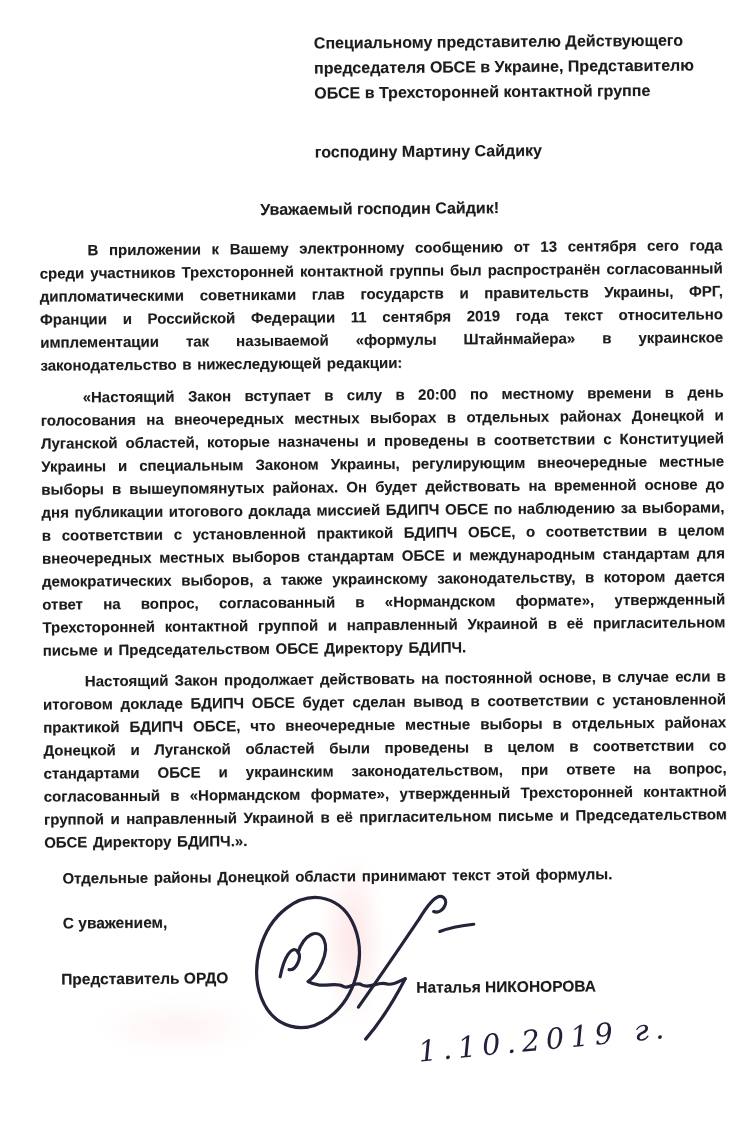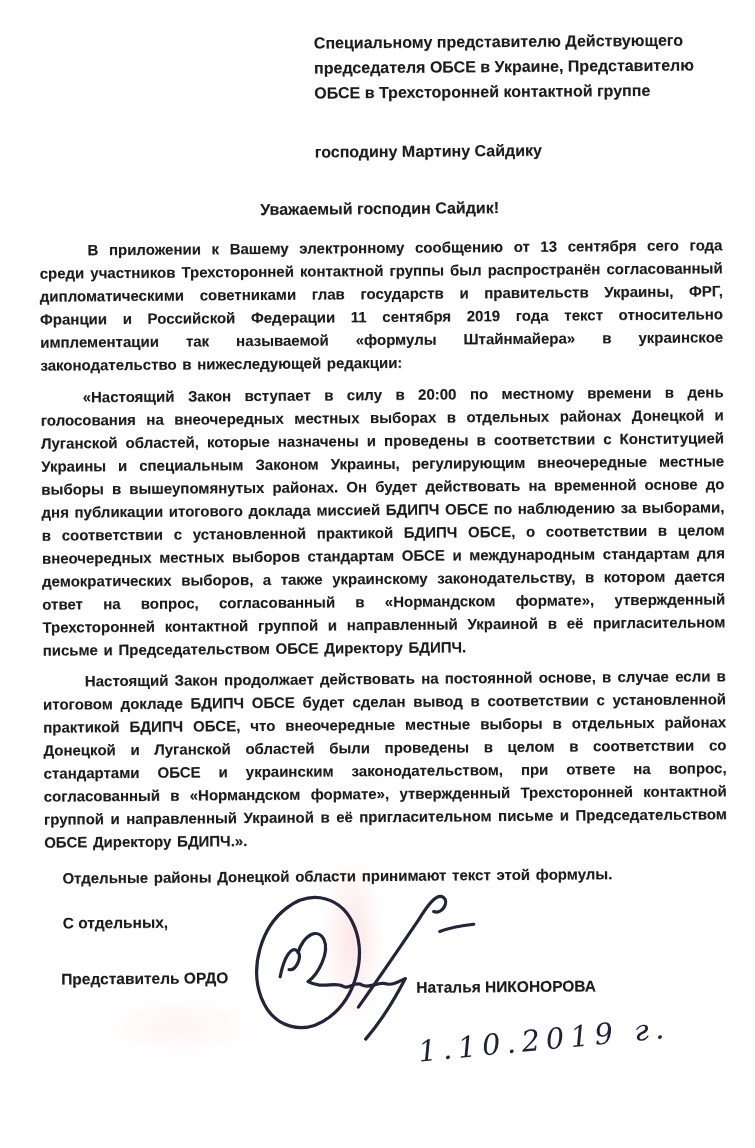--- a/index.html
+++ b/index.html
@@ -145,21 +145,21 @@
 
     <div class="salutation txt">Уважаемый господин Сайдик!</div>
 
     <div class="body-flow">
       <p class="p1 txt">В приложении к Вашему электронному сообщению от 13 сентября сего года среди участников Трехсторонней контактной группы был распространён согласованный дипломатическими советниками глав государств и правительств Украины, ФРГ, Франции и Российской Федерации 11 сентября 2019 года текст относительно имплементации так называемой «формулы Штайнмайера» в украинское законодательство в нижеследующей редакции:</p>
       <p class="p2 txt">«Настоящий Закон вступает в силу в 20:00 по местному времени в день голосования на внеочередных местных выборах в отдельных районах Донецкой и Луганской областей, которые назначены и проведены в соответствии с Конституцией Украины и специальным Законом Украины, регулирующим внеочередные местные выборы в вышеупомянутых районах. Он будет действовать на временной основе до дня публикации итогового доклада миссией БДИПЧ ОБСЕ по наблюдению за выборами, в соответствии с установленной практикой БДИПЧ ОБСЕ, о соответствии в целом внеочередных местных выборов стандартам ОБСЕ и международным стандартам для демократических выборов, а также украинскому законодательству, в котором дается ответ на вопрос, согласованный в «Нормандском формате», утвержденный Трехсторонней контактной группой и направленный Украиной в её пригласительном письме и Председательством ОБСЕ Директору БДИПЧ.</p>
       <p class="p3 txt">Настоящий Закон продолжает действовать на постоянной основе, в случае если в итоговом докладе БДИПЧ ОБСЕ будет сделан вывод в соответствии с установленной практикой БДИПЧ ОБСЕ, что внеочередные местные выборы в отдельных районах Донецкой и Луганской областей были проведены в целом в соответствии со стандартами ОБСЕ и украинским законодательством, при ответе на вопрос, согласованный в «Нормандском формате», утвержденный Трехсторонней контактной группой и направленный Украиной в её пригласительном письме и Председательством ОБСЕ Директору БДИПЧ.».</p>
       <p class="p4 txt">Отдельные районы Донецкой области принимают текст этой формулы.</p>
     </div>
 
-    <div class="closing txt">С отдельных,</div>
+    <div class="closing txt">С уважением,</div>
 
     <div class="signer-title txt">Представитель ОРДО</div>
 
     <svg class="signature" viewBox="0 0 235 160" aria-hidden="true">
 
       <ellipse cx="62" cy="80" rx="50" ry="66" transform="rotate(16 62 80)"></ellipse>
 
       <path d="M 34,94 C 38,74 46,62 52,69 C 56,75 50,88 43,87"></path>
       <path d="M 52,70 C 58,52 72,45 78,57 C 84,70 72,92 62,99"></path>
 

